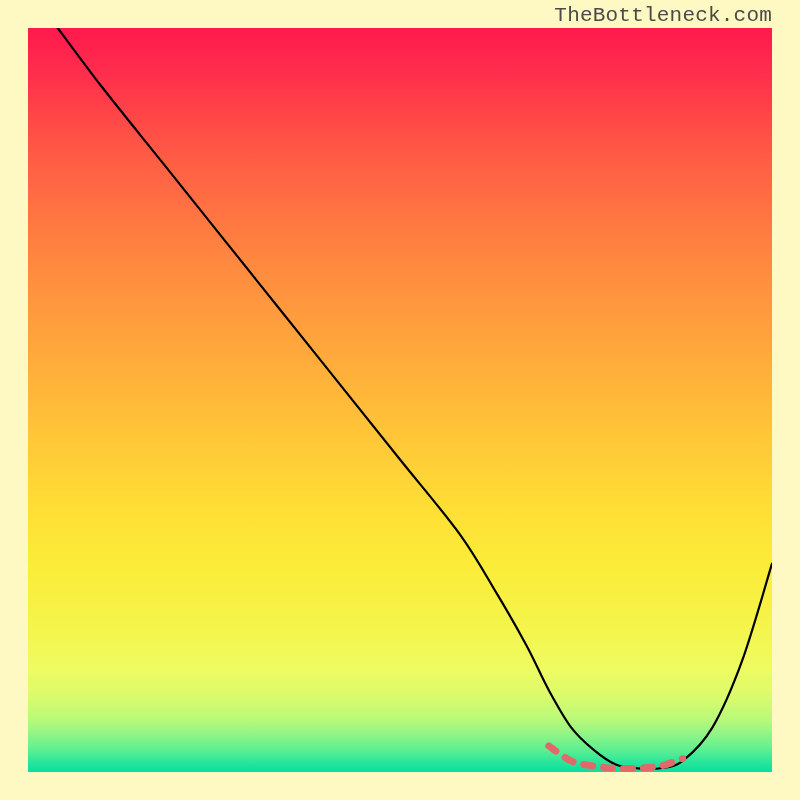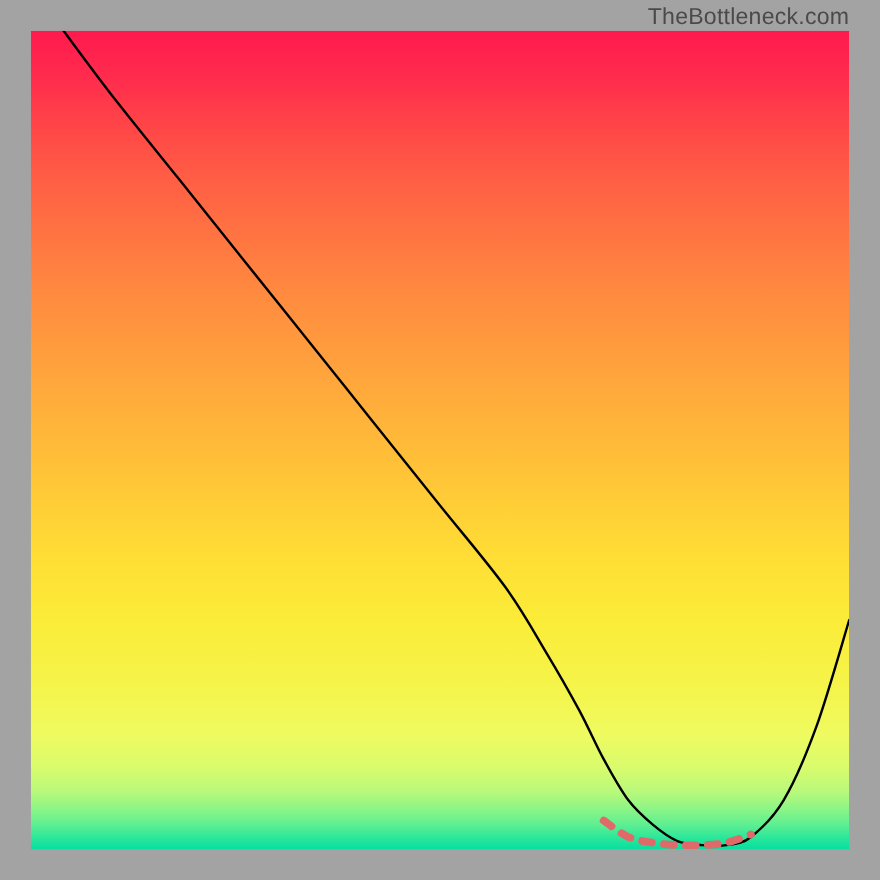--- a/index.html
+++ b/index.html
@@ -10,21 +10,22 @@
     background: #000;
     position: relative;
     font-family: Arial, sans-serif;
   }
   .frame {
     position: absolute;
     top: 0;
     left: 0;
     width: 800px;
     height: 800px;
-    background: #a3a3a3;
+    background: #fef9c3;
+    font-family: Liberation Mono, monospace;
   }
   .plot-area {
     position: absolute;
     top: 28px;
     left: 28px;
     width: 744px;
     height: 744px;
     overflow: hidden;
   }
   .gradient {

